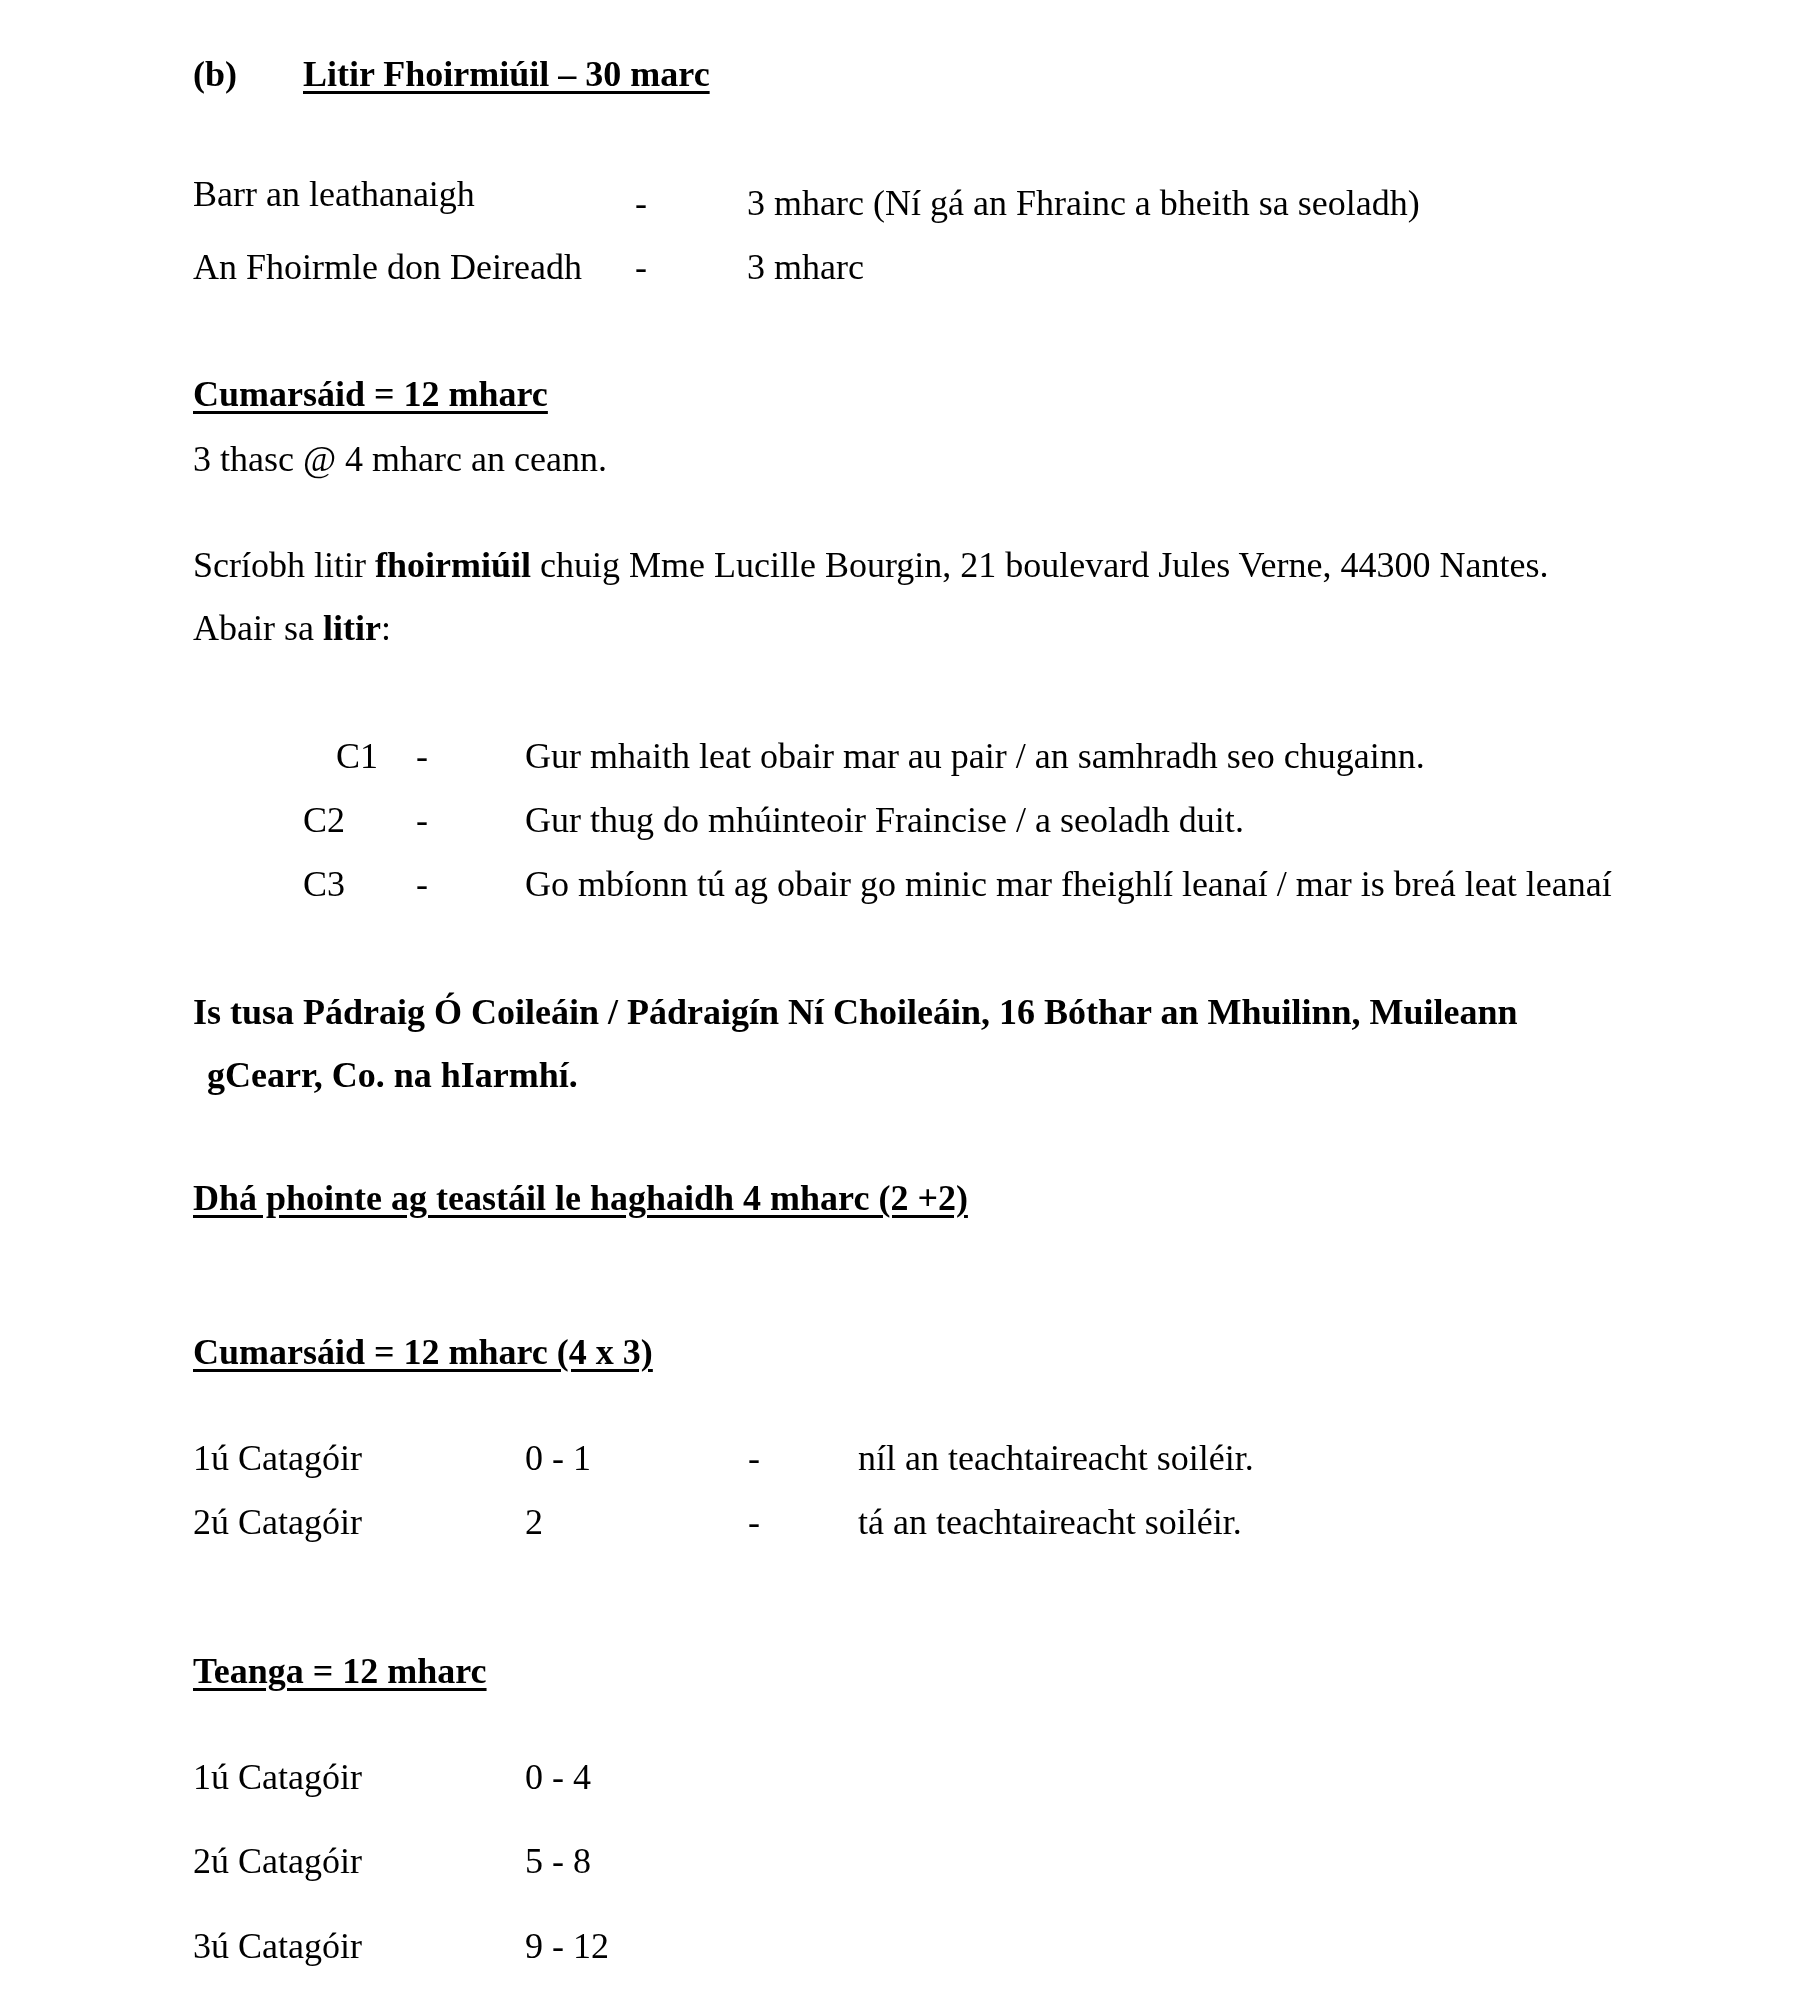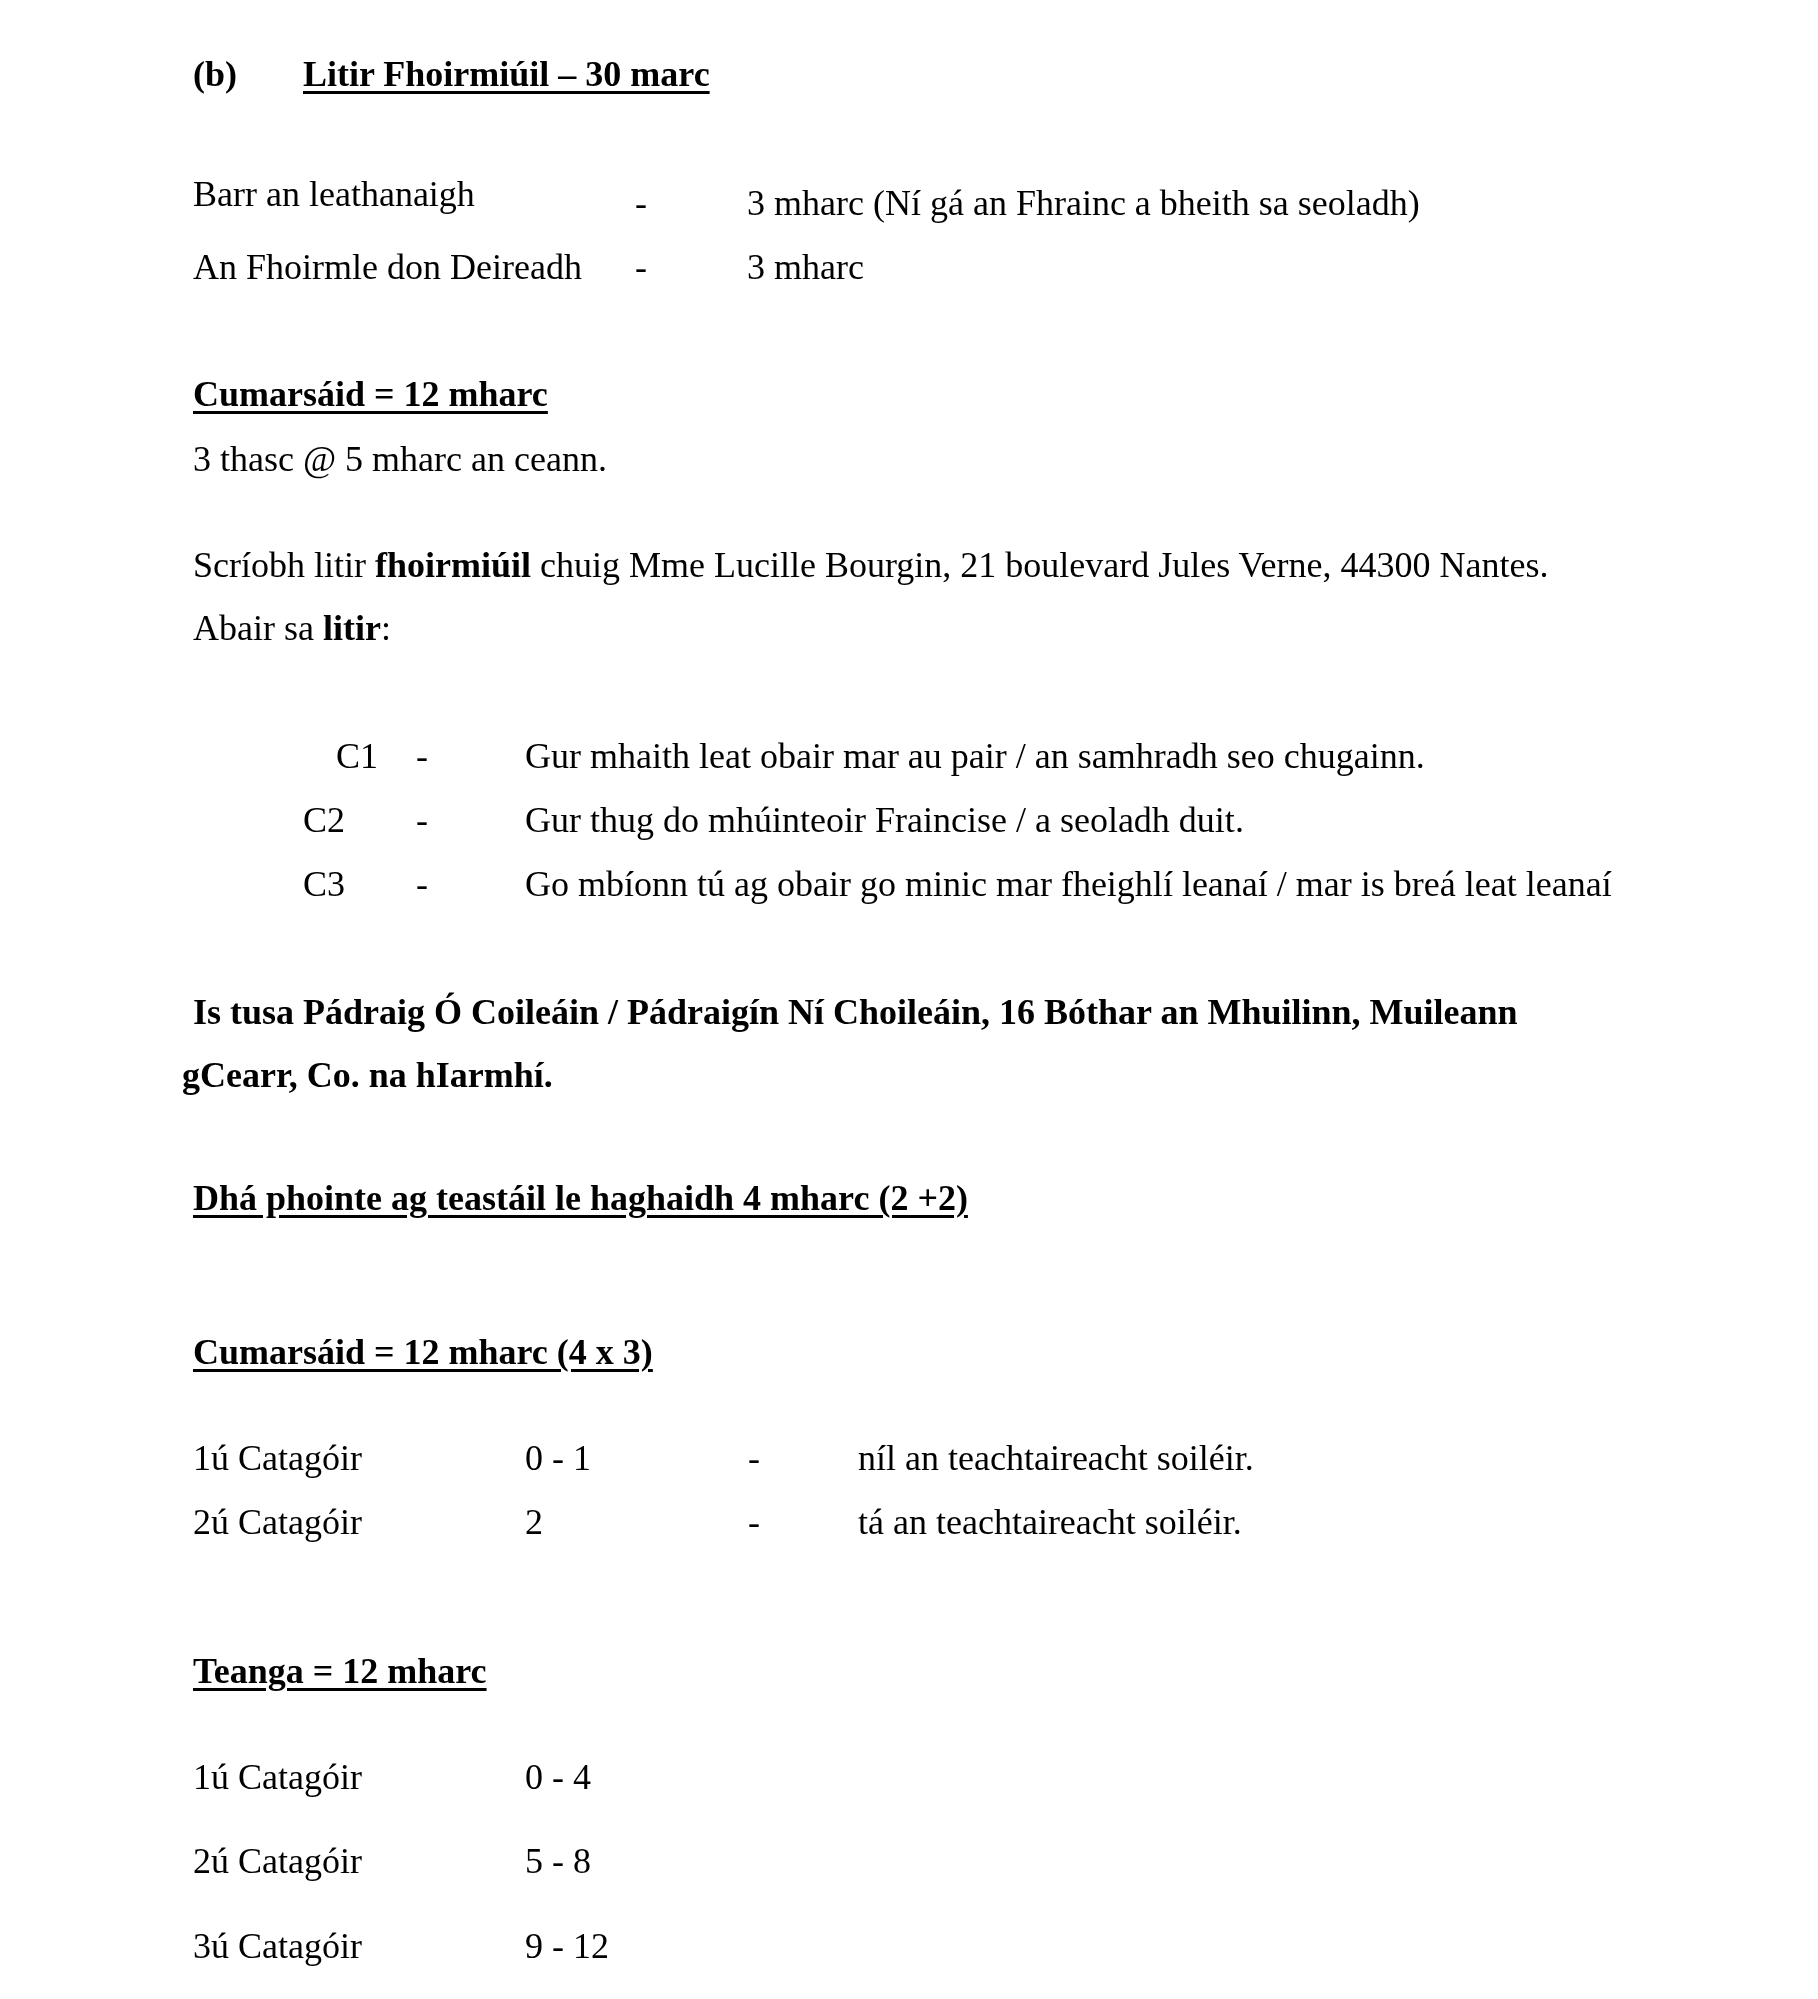--- a/index.html
+++ b/index.html
@@ -30,21 +30,21 @@
   <div class="abs" style="left:193px; top:176px;">Barr an leathanaigh</div>
   <div class="abs" style="left:635px; top:185px;">-</div>
   <div class="abs" style="left:747px; top:185px;">3 mharc (Ní gá an Fhrainc a bheith sa seoladh)</div>
 
   <div class="abs" style="left:193px; top:249px;">An Fhoirmle don Deireadh</div>
   <div class="abs" style="left:635px; top:249px;">-</div>
   <div class="abs" style="left:747px; top:249px;">3 mharc</div>
 </div>
 
 <div class="abs bold u" style="left:193px; top:376px;">Cumarsáid = 12 mharc</div>
-<div class="abs" style="left:193px; top:441px;">3 thasc @ 5 mharc an ceann.</div>
+<div class="abs" style="left:193px; top:441px;">3 thasc @ 4 mharc an ceann.</div>
 
 <div class="abs" style="left:193px; top:547px;">
   <span>Scríobh litir </span><span class="bold">fhoirmiúil</span><span> chuig Mme Lucille Bourgin, 21 boulevard Jules Verne, 44300 Nantes.</span>
 </div>
 <div class="abs" style="left:193px; top:610px;">
   <span>Abair sa </span><span class="bold">litir</span><span>:</span>
 </div>
 
 <div>
   <div class="abs" style="left:303px; top:738px;margin-left:33px;">C1</div>
@@ -54,21 +54,21 @@
   <div class="abs" style="left:303px; top:802px;">C2</div>
   <div class="abs" style="left:416px; top:802px;">-</div>
   <div class="abs" style="left:525px; top:802px;">Gur thug do mhúinteoir Fraincise / a seoladh duit.</div>
 
   <div class="abs" style="left:303px; top:866px;">C3</div>
   <div class="abs" style="left:416px; top:866px;">-</div>
   <div class="abs" style="left:525px; top:866px;">Go mbíonn tú ag obair go minic mar fheighlí leanaí / mar is breá leat leanaí</div>
 </div>
 
 <div class="abs bold" style="left:193px; top:994px;">Is tusa Pádraig Ó Coileáin / Pádraigín Ní Choileáin, 16 Bóthar an Mhuilinn, Muileann</div>
-<div class="abs bold" style="left:182px; top:1057px;">gCearr, Co. na hIarmhí.</div>
+<div class="abs bold" style="left:207px; top:1057px;">gCearr, Co. na hIarmhí.</div>
 
 <div class="abs bold u" style="left:193px; top:1180px;">Dhá phointe ag teastáil le haghaidh 4 mharc (2 +2)</div>
 
 <div class="abs bold u" style="left:193px; top:1334px;">Cumarsáid = 12 mharc (4 x 3)</div>
 <div>
   <div class="abs" style="left:193px; top:1440px;">1ú Catagóir</div>
   <div class="abs" style="left:525px; top:1440px;">0 - 1</div>
   <div class="abs" style="left:748px; top:1440px;">-</div>
   <div class="abs" style="left:858px; top:1440px;">níl an teachtaireacht soiléir.</div>
 

